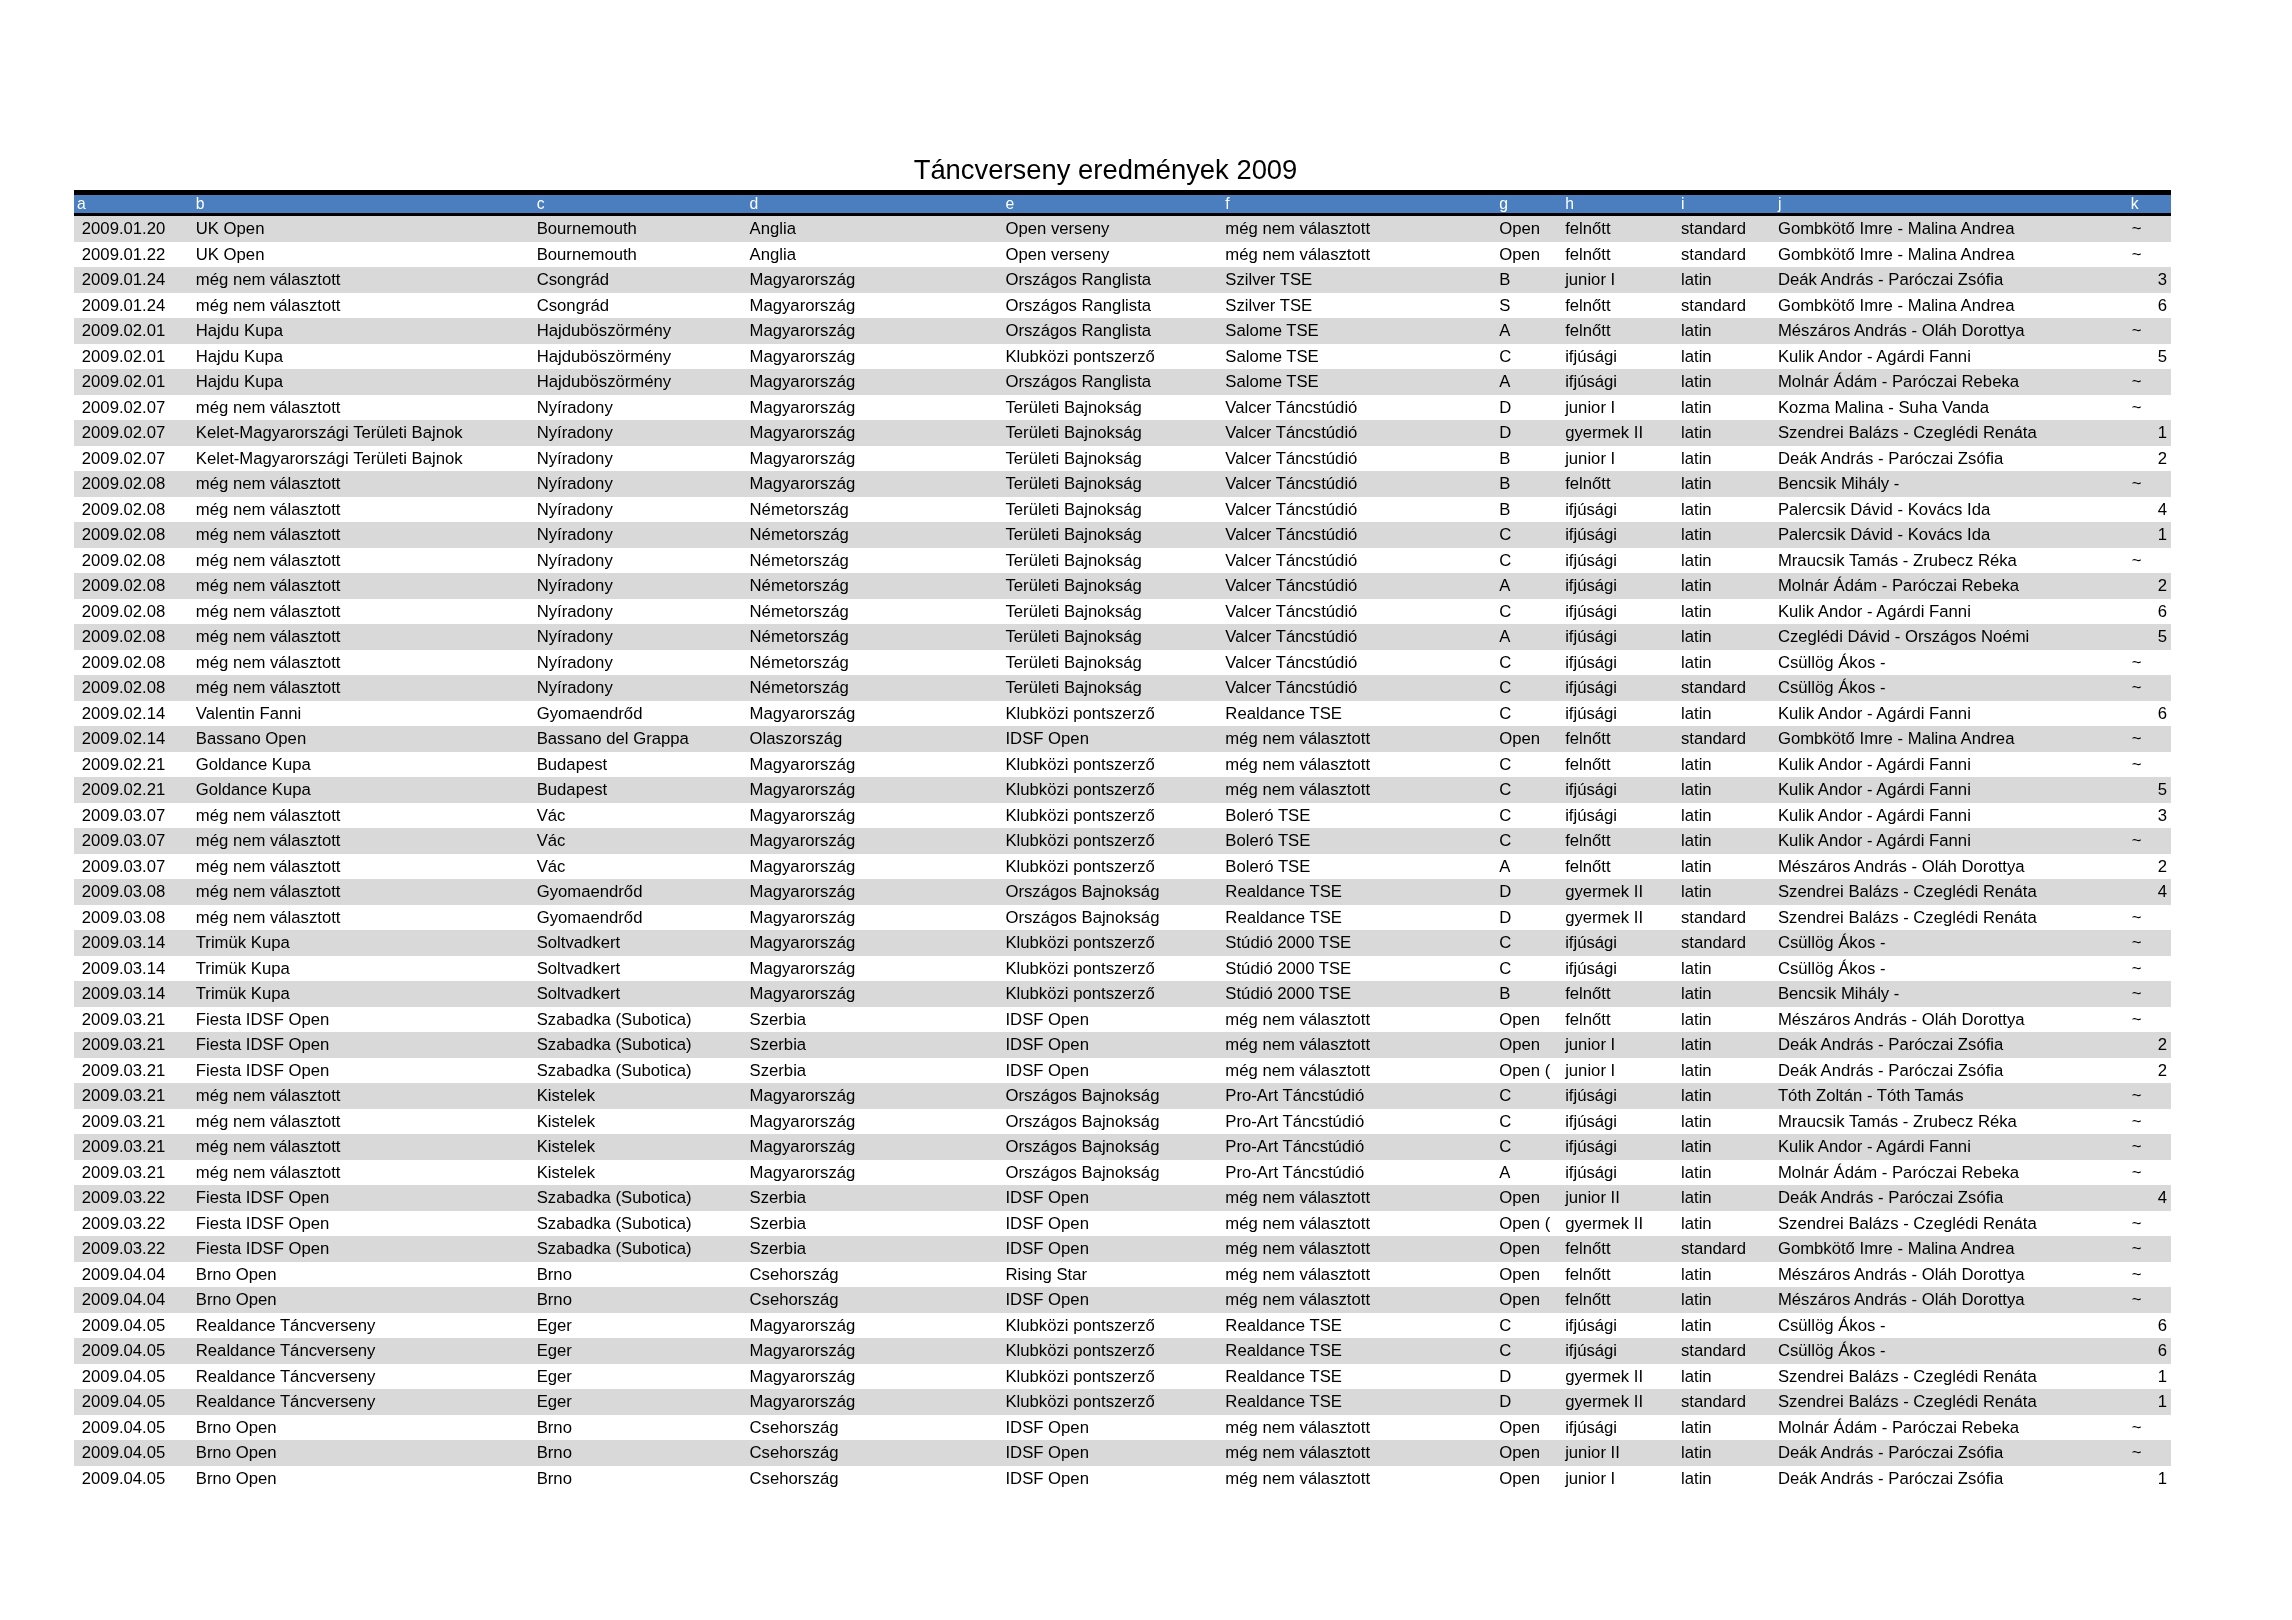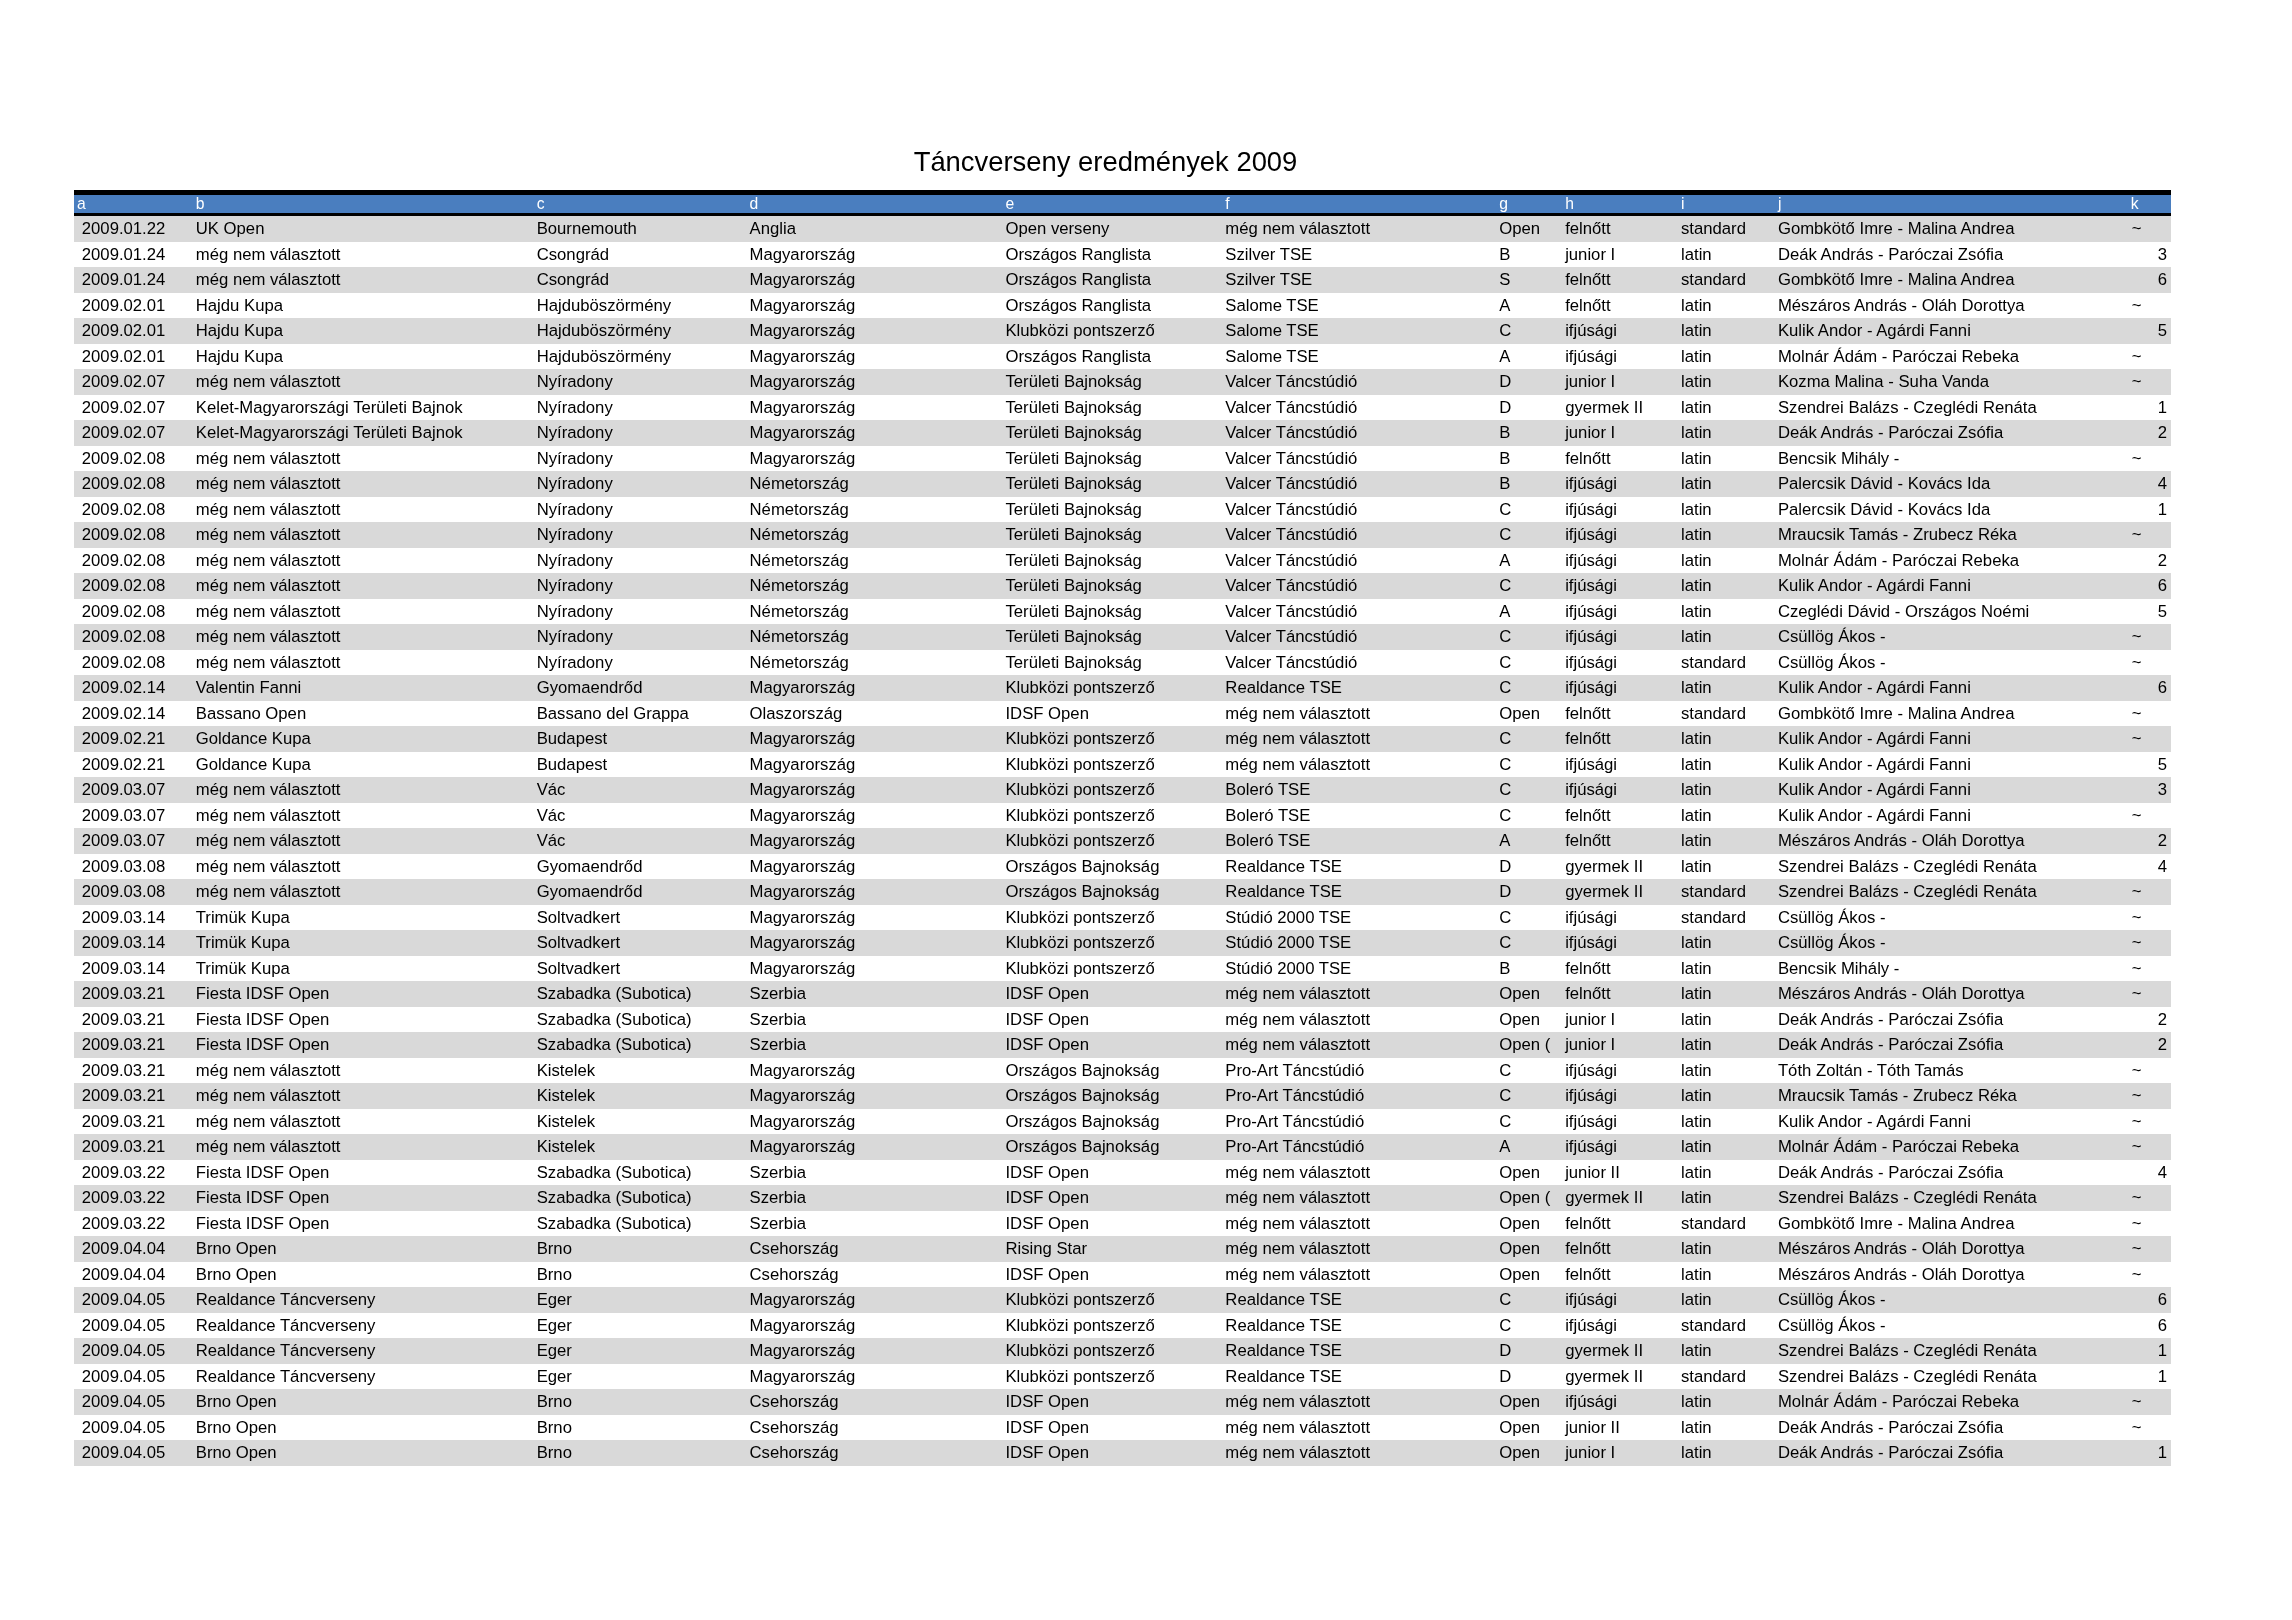--- a/index.html
+++ b/index.html
@@ -1,18 +1,18 @@
 <!DOCTYPE html>
 <html><head>
 <meta charset="utf-8">
 <style>
   html,body{margin:0;padding:0;background:#ffffff;}
   body{width:2293px;height:1620px;position:relative;overflow:hidden;
        font-family:"Liberation Sans","DejaVu Sans",sans-serif;color:#000;}
-  .page-title{position:absolute;left:74px;top:146px;width:2063px;height:33px;
+  .page-title{position:absolute;left:74px;top:154px;width:2063px;height:33px;
        text-align:center;font-size:27.4px;letter-spacing:0px;color:#000;white-space:nowrap;}
   .results-table{position:absolute;left:74px;top:190px;border-collapse:collapse;
        table-layout:fixed;width:2063px;}
   .results-table th{background:#4a7ebf;color:#ffffff;font-size:15.7px;font-weight:normal;
        text-align:left;height:17.6px;padding:0 0 0 2.9px;
        border-top:5.9px solid #000;border-bottom:3.9px solid #000;overflow:visible;white-space:nowrap;}
   .results-table td{height:25.5px;font-size:16.7px;padding:0 0 0 2.9px;overflow:hidden;
        white-space:nowrap;vertical-align:middle;line-height:25.5px;}
   .results-table tbody tr:nth-child(odd){background:#d9d9d9;}
   .results-table tbody tr:nth-child(even){background:#ffffff;}
@@ -40,20 +40,33 @@
         <th class="col-5">f</th>
         <th class="col-6">g</th>
         <th class="col-7">h</th>
         <th class="col-8">i</th>
         <th class="col-9">j</th>
         <th class="col-10">k</th>
       </tr>
   </thead>
   <tbody>
       <tr>
+        <td class="col-0">2009.01.20</td>
+        <td class="col-1">UK Open</td>
+        <td class="col-2">Bournemouth</td>
+        <td class="col-3">Anglia</td>
+        <td class="col-4">Open verseny</td>
+        <td class="col-5">még nem választott</td>
+        <td class="col-6">Open</td>
+        <td class="col-7">felnőtt</td>
+        <td class="col-8">standard</td>
+        <td class="col-9">Gombkötő Imre - Malina Andrea</td>
+        <td class="col-10 tilde">~</td>
+      </tr>
+      <tr>
         <td class="col-0">2009.01.22</td>
         <td class="col-1">UK Open</td>
         <td class="col-2">Bournemouth</td>
         <td class="col-3">Anglia</td>
         <td class="col-4">Open verseny</td>
         <td class="col-5">még nem választott</td>
         <td class="col-6">Open</td>
         <td class="col-7">felnőtt</td>
         <td class="col-8">standard</td>
         <td class="col-9">Gombkötő Imre - Malina Andrea</td>

